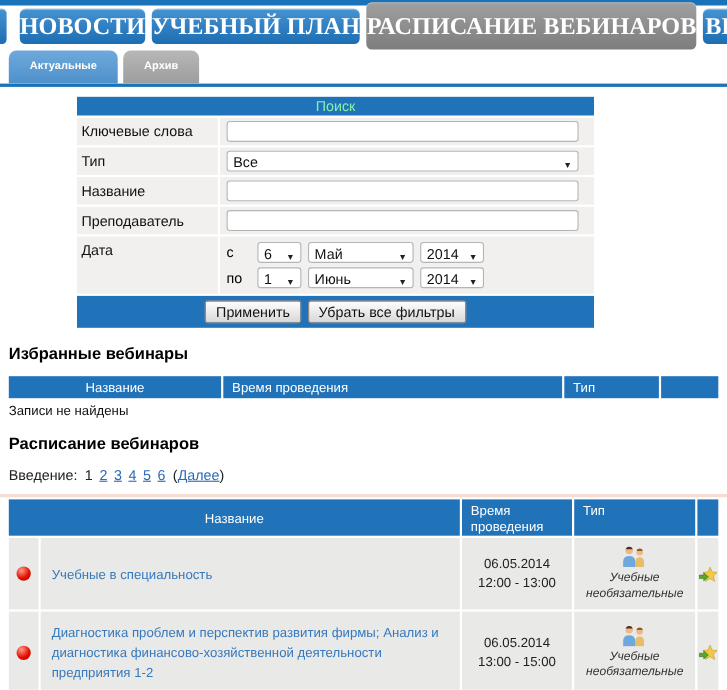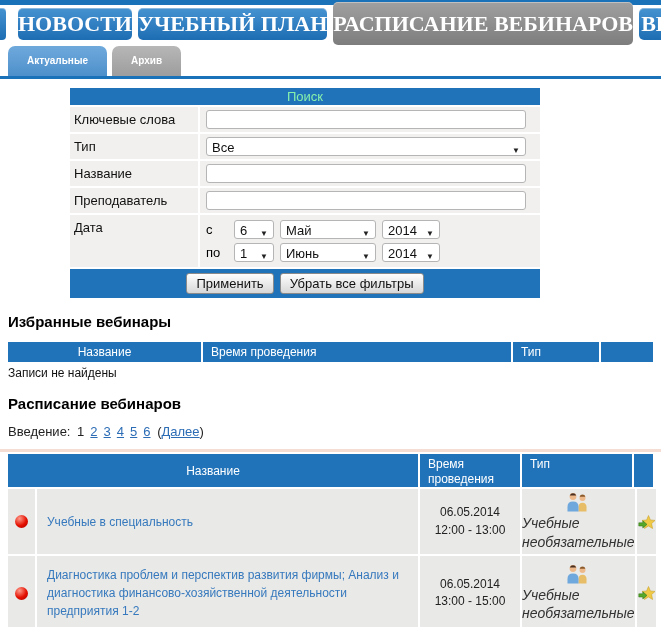--- a/index.html
+++ b/index.html
@@ -78,21 +78,21 @@
   .mrow { display:flex; margin-top:2px; }
   .mc { background:#e9e9e8; }
   .mc + .mc { margin-left:2px; }
   .c-icon { flex:0 0 27px; display:flex; align-items:center; justify-content:center; }
   .c-name { flex:0 0 381px; display:flex; align-items:center; padding-left:10px; }
   .c-name a { color:#3679bd; font-size:12px; text-decoration:none; line-height:1.5; cursor:pointer; }
   .c-time { flex:0 0 100px; display:flex; flex-direction:column; align-items:center;
     justify-content:center; font-size:12px; color:#222; line-height:1.45; }
   .c-type { flex:0 0 110px; display:flex; flex-direction:column; align-items:center;
     justify-content:center; }
-  .type-txt { font-style:italic; font-size:14px; color:#333; text-align:left; line-height:1.3; margin-top:2px; }
+  .type-txt { font-style:italic; font-size:11px; color:#333; text-align:center; line-height:1.3; margin-top:2px; }
   .c-fav { flex:0 0 19px; display:flex; align-items:center; justify-content:center; cursor:pointer; }
   .r1 { height:65px; }
   .r2 { height:74px; }
 
   .redball { width:13px; height:13px; border-radius:50%;
     background:radial-gradient(circle at 35% 28%, #ff9a8a, #e41000 55%, #a80000); }
 </style>
 </head>
 <body>
 

